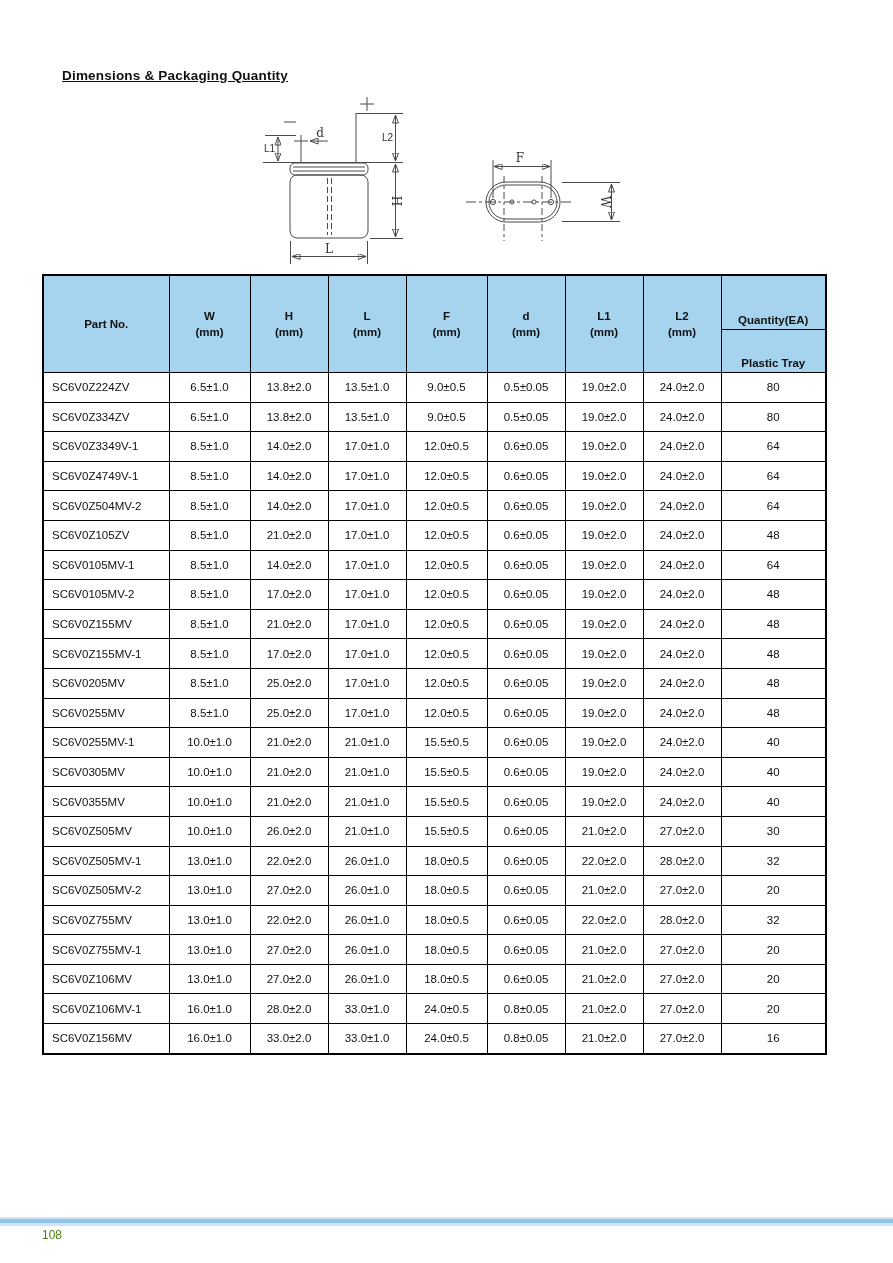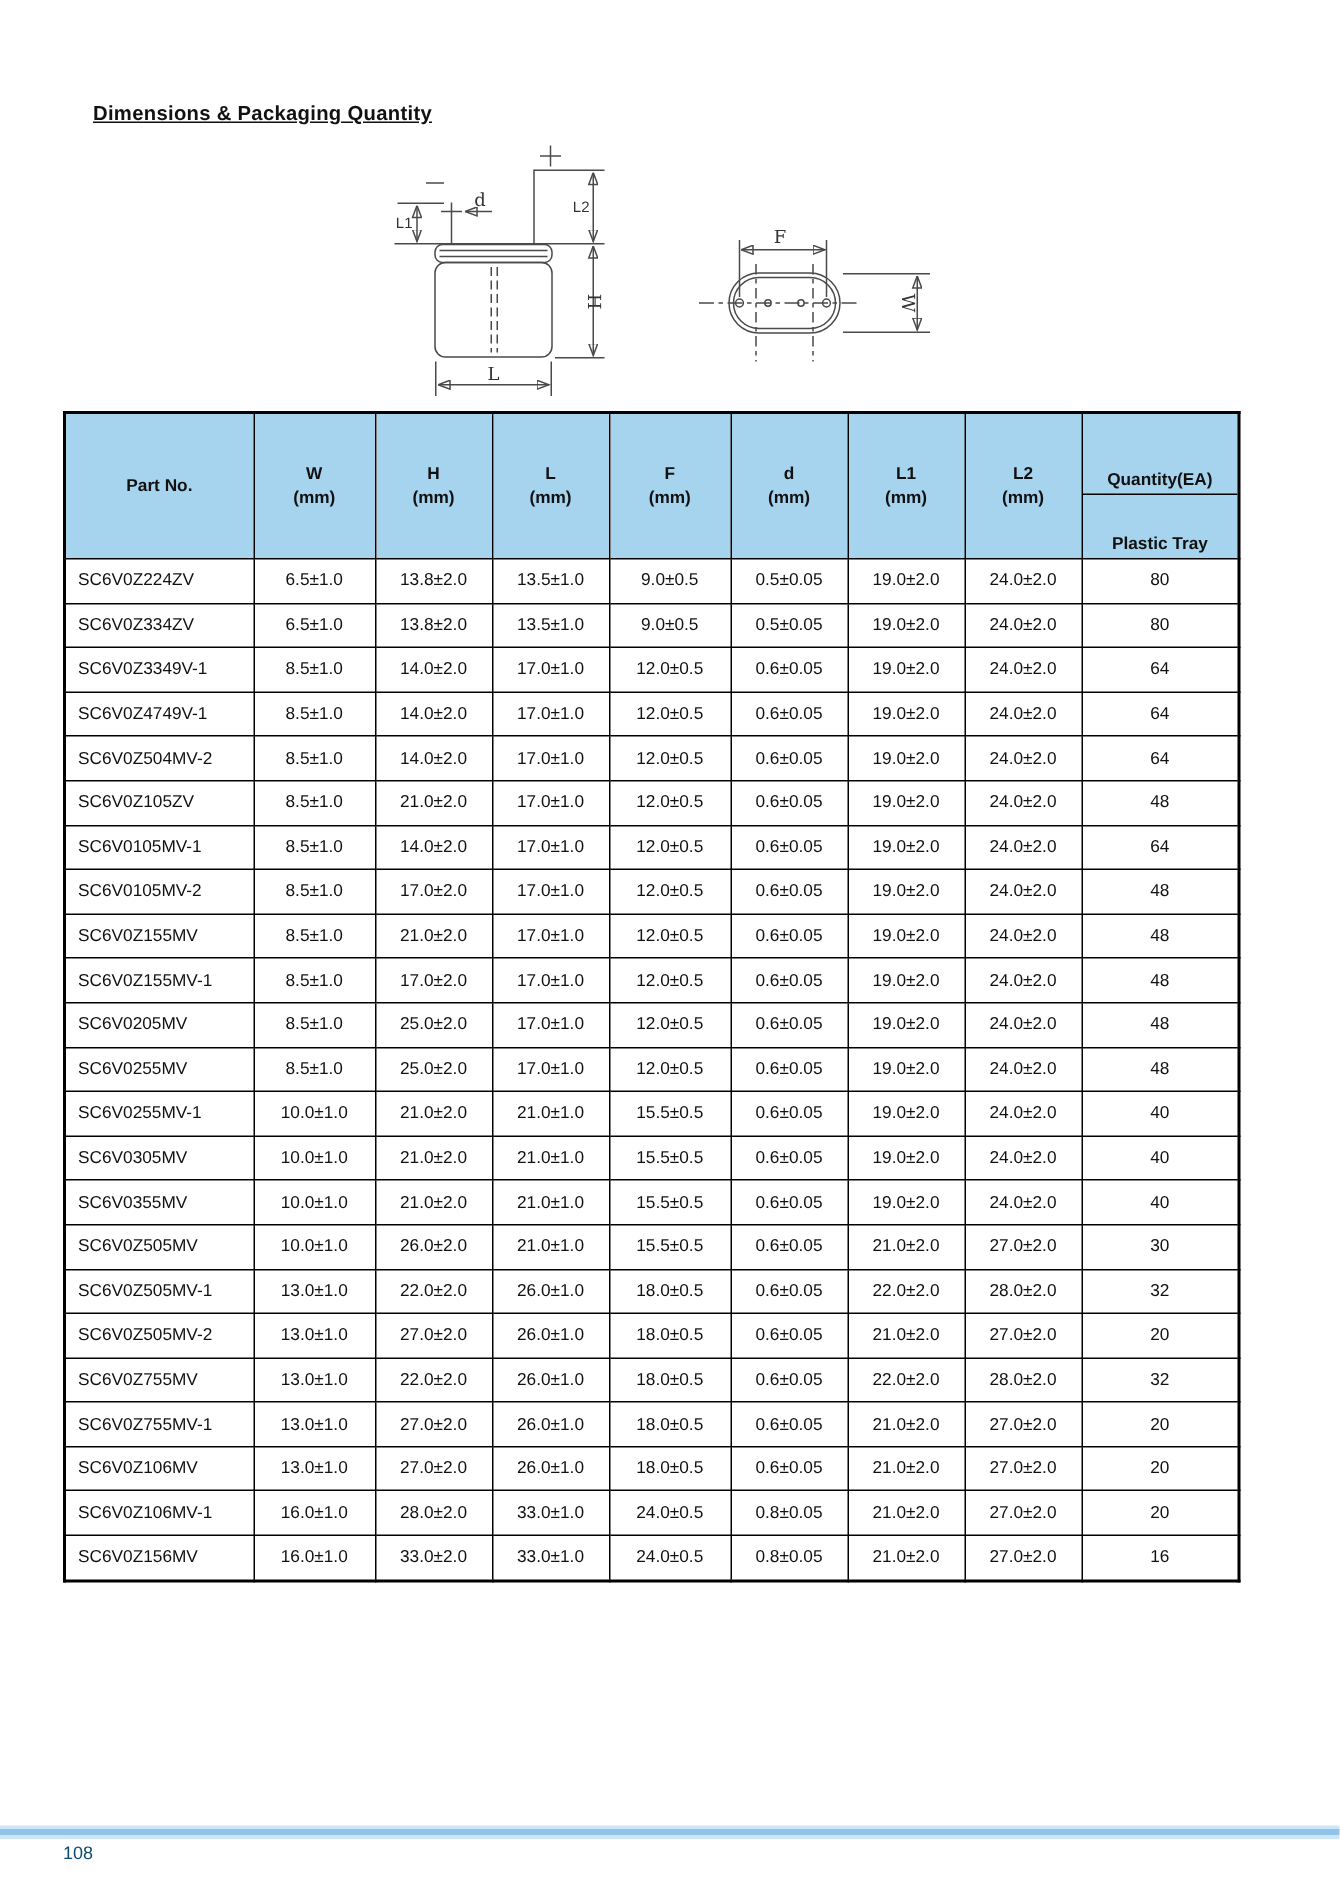--- a/index.html
+++ b/index.html
@@ -35,21 +35,21 @@
   tbody td { height:26.6px; font-size:11.5px; text-align:center; color:#111; background:#fff; }
   tbody td.pn { text-align:left; padding-left:8px; }
 
   .footer-bar {
     position:absolute; left:0; top:1217px; width:893px; height:9px;
     background:linear-gradient(to bottom,
       #cde6f6 0, #cde6f6 2px,
       #8fc3ea 2px, #8fc3ea 6px,
       #cde6f6 6px, #cde6f6 9px);
   }
-  .page-num { position:absolute; left:42px; top:1228px; font-size:12px; color:#0c4a6e; }
+  .page-num { position:absolute; left:42px; top:1228px; font-size:12px; color:#4d7c0f; }
 </style>
 </head>
 <body>
 
 <div class="title">Dimensions &amp; Packaging Quantity</div>
 
 <svg class="diagram" width="400" height="190" viewBox="0 0 400 190">
   <defs>
     <marker id="ae" markerWidth="9" markerHeight="7" refX="8" refY="3" orient="auto" markerUnits="userSpaceOnUse">
       <path d="M0,0 L8,3 L0,6 z" fill="#4a4a4a" stroke="none"></path>

